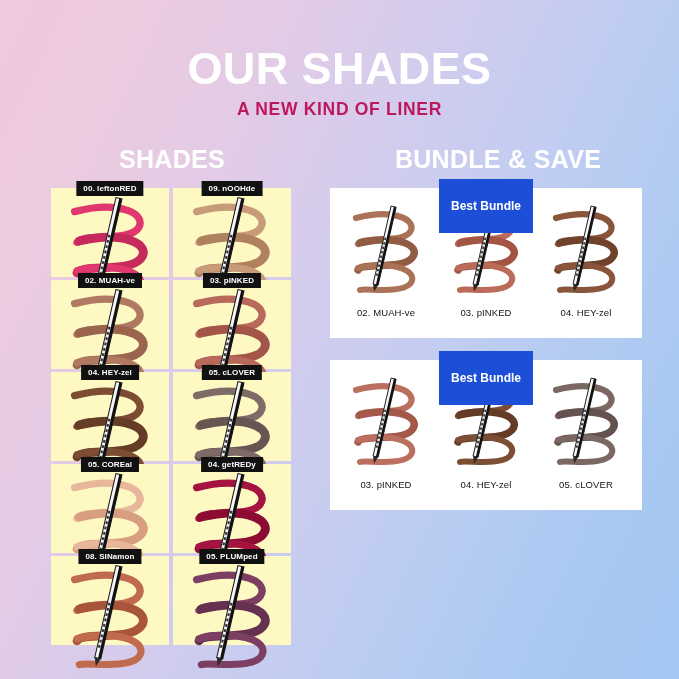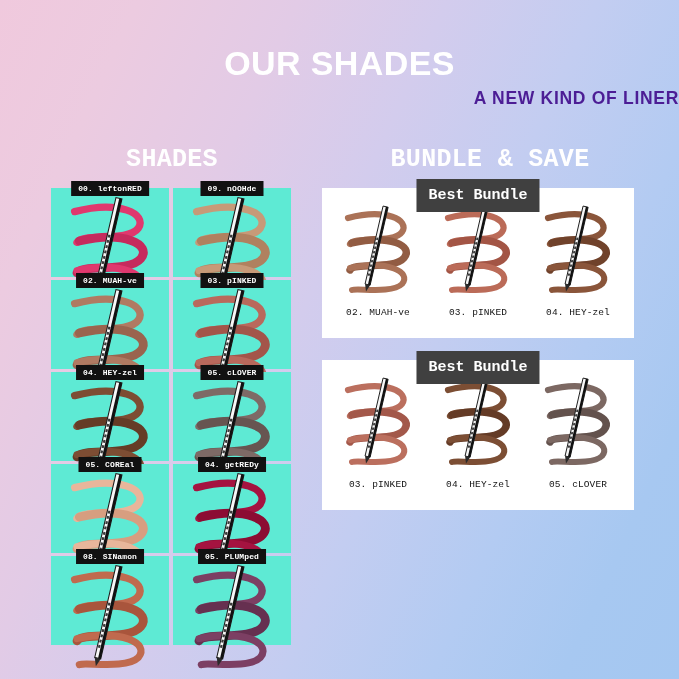--- a/index.html
+++ b/index.html
@@ -23,52 +23,51 @@
         #a4c7f1 100%);
     position: relative;
   }
 
   
   #header {
     text-align: center;
     padding-top: 46px;
   }
   #main-title {
-    font-size: 34px;
+    font-size: 45px;
     font-weight: bold;
     color: #ffffff;
     letter-spacing: 0.4px;
     line-height: 1;
     margin: 0;
   }
   #subtitle {
     font-size: 17.5px;
     font-weight: bold;
-    color: #4c1d95;
+    color: #be185d;
     letter-spacing: 0.7px;
     margin-top: 8px;
-    text-align: right;
   }
 
   
   #content {
     position: absolute;
     top: 145px;
     left: 0;
     right: 0;
     display: flex;
     align-items: flex-start;
-    font-family: Liberation Mono, monospace;
   }
   #shades-column {
     width: 300px;
     margin-left: 22px;
   }
   #bundles-column {
     width: 330px;
+    margin-left: 8px;
   }
   .section-heading {
     text-align: center;
     font-size: 25px;
     font-weight: bold;
     color: #ffffff;
     letter-spacing: 0.3px;
     margin-bottom: 14px;
   }
   #bundles-heading {
@@ -77,21 +76,21 @@
 
   
   #shades-grid {
     display: grid;
     grid-template-columns: repeat(2, 118px);
     grid-auto-rows: 89px;
     gap: 3px 4px;
     margin-left: 29px;
   }
   .shade-card {
-    background: #5eead4;
+    background: #fef9c3;
     position: relative;
     overflow: visible;
   }
   .shade-badge {
     position: absolute;
     top: -7px;
     left: 50%;
     transform: translateX(-50%);
     background: #111111;
     color: #ffffff;
@@ -114,25 +113,25 @@
     position: relative;
     width: 312px;
     height: 150px;
     margin-bottom: 22px;
   }
   .bundle-badge {
     position: absolute;
     top: -9px;
     left: 50%;
     transform: translateX(-50%);
-    background: #404040;
+    background: #1d4ed8;
     color: #ffffff;
-    font-size: 15px;
+    font-size: 12px;
     font-weight: bold;
-    padding: 8px 12px;
+    padding: 20px 12px;
     white-space: nowrap;
     z-index: 5;
   }
   .bundle-items {
     display: flex;
     height: 100%;
     padding: 10px 6px 4px 6px;
     box-sizing: border-box;
   }
   .bundle-item {

